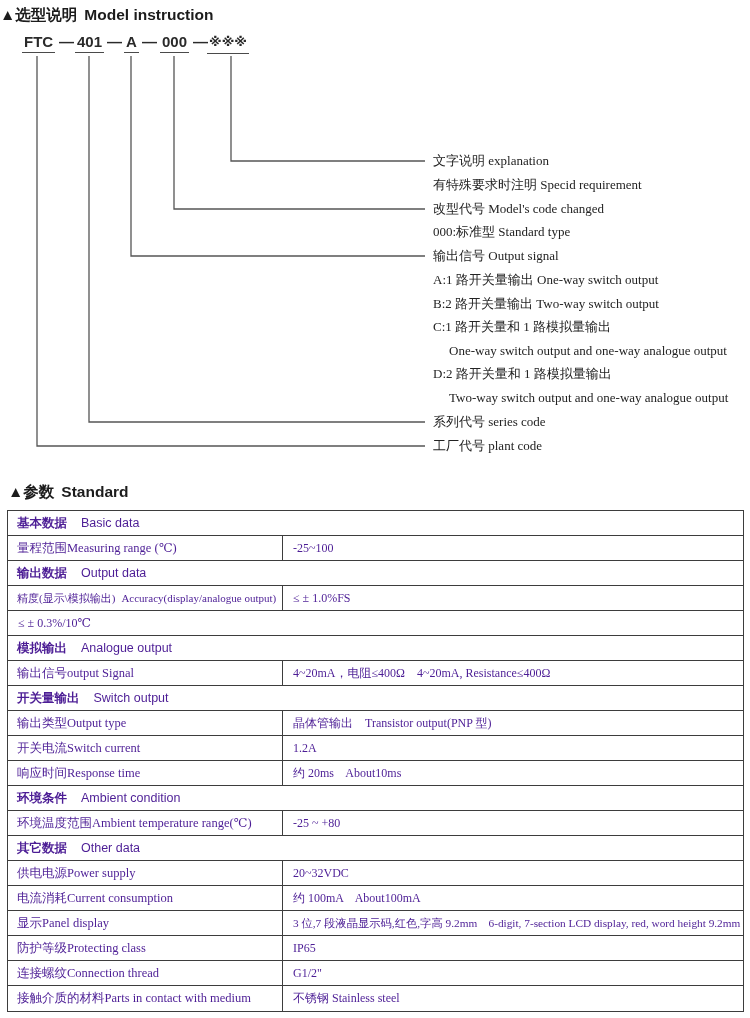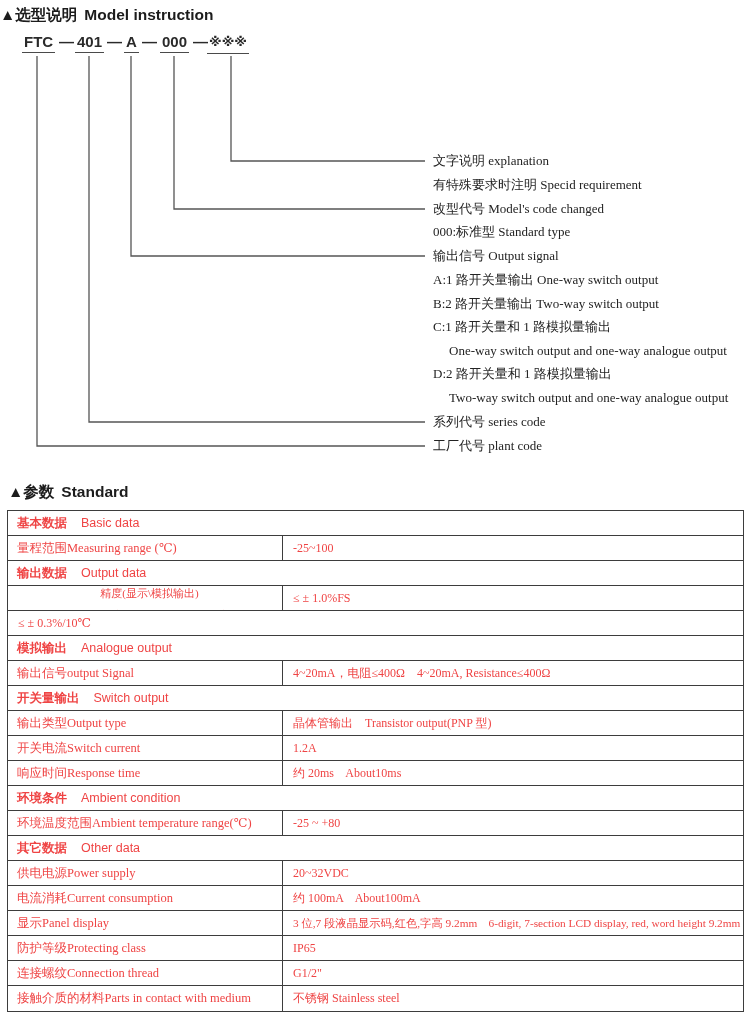--- a/index.html
+++ b/index.html
@@ -60,21 +60,21 @@
     left: 7px; top: 510px;
     width: 737px;
     border: 1.5px solid #3d3d3d;
     background: #fff;
   }
   .trow {
     display: flex;
     height: 25px;
     border-bottom: 1px solid #3d3d3d;
     font-size: 12.5px;
-    color: #ef4444;
+    color: #4c1d95;
   }
   .trow:last-child { border-bottom: none; }
   .trow .cl {
     width: 275px;
     padding-left: 9px;
     border-right: 1px solid #3d3d3d;
     display: flex;
     align-items: center;
     gap: 0;
     height: 100%;
@@ -92,21 +92,21 @@
     font-size: 12px;
   }
   .trow.section .cl {
     width: 100%;
     border-right: none;
     gap: 14px;
     font-family: "Liberation Sans", "DejaVu Sans", sans-serif;
     font-size: 12.5px;
   }
   .trow.section .zh { font-weight: bold; }
-  .trow.tight-label .cl { font-size: 11px; gap: 6px; flex-direction: column; }
+  .trow.tight-label .cl { font-size: 11px; gap: 6px; }
   .trow.tight-value .cv { font-size: 11.3px; }
 </style>
 </head>
 <body>
 
 <div class="sec-title" id="title-model">
   <span class="zh">▲选型说明</span><span class="en">Model instruction</span>
 </div>
 
 <span class="code-seg" id="seg-ftc">FTC</span>

